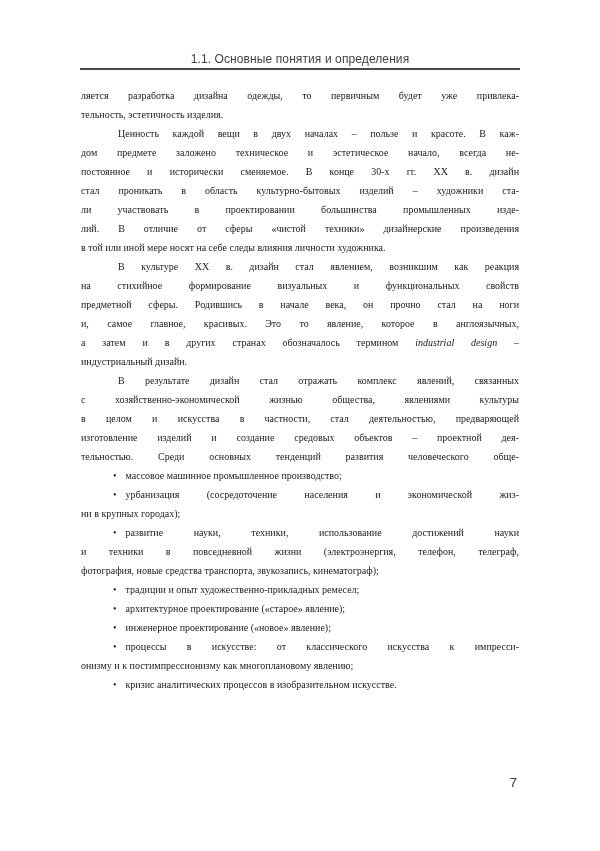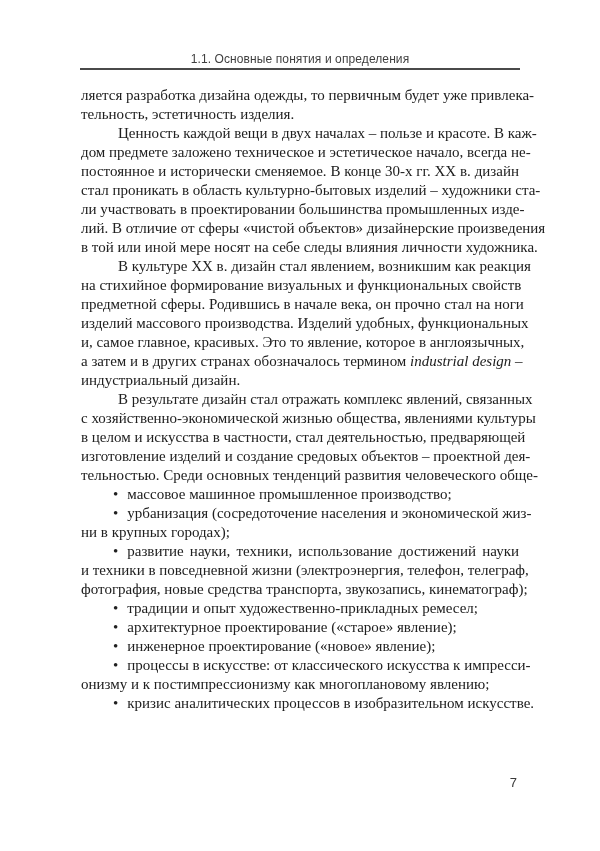--- a/index.html
+++ b/index.html
@@ -35,21 +35,21 @@
     width: 440px;
     height: 0;
     border-top: 2px solid #4a4a4a;
   }
   .text-block {
     position: absolute;
     left: 81px;
     top: 86px;
     width: 438px;
     color: #202020;
-    font-size: 15px;
+    font-size: 10px;
   }
   .line {
     line-height: 19px;
     height: 19px;
     text-align: justify;
     text-align-last: justify;
     white-space: nowrap;
   }
   .line.last {
     text-align-last: left;
@@ -81,26 +81,25 @@
   <div class="head-rule"></div>
 
   <div class="text-block">
       <div class="line"><span>ляется разработка дизайна одежды, то первичным будет уже привлека-</span></div>
       <div class="line last"><span>тельность, эстетичность изделия.</span></div>
       <div class="line indent"><span>Ценность каждой вещи в двух началах – пользе и красоте. В каж-</span></div>
       <div class="line"><span>дом предмете заложено техническое и эстетическое начало, всегда не-</span></div>
       <div class="line"><span>постоянное и исторически сменяемое. В конце 30-х гг. XX в. дизайн</span></div>
       <div class="line"><span>стал проникать в область культурно-бытовых изделий – художники ста-</span></div>
       <div class="line"><span>ли участвовать в проектировании большинства промышленных изде-</span></div>
-      <div class="line"><span>лий. В отличие от сферы «чистой объектов» дизайнерские произведения</span></div>
+      <div class="line"><span>лий. В отличие от сферы «чистой техники» дизайнерские произведения</span></div>
       <div class="line last"><span>в той или иной мере носят на себе следы влияния личности художника.</span></div>
       <div class="line indent"><span>В культуре XX в. дизайн стал явлением, возникшим как реакция</span></div>
       <div class="line"><span>на стихийное формирование визуальных и функциональных свойств</span></div>
       <div class="line"><span>предметной сферы. Родившись в начале века, он прочно стал на ноги</span></div>
-      <div class="line"><span>изделий массового производства. Изделий удобных, функциональных</span></div>
       <div class="line"><span>и, самое главное, красивых. Это то явление, которое в англоязычных,</span></div>
       <div class="line"><span>а затем и в других странах обозначалось термином </span><span class="italic">industrial design</span><span> –</span></div>
       <div class="line last"><span>индустриальный дизайн.</span></div>
       <div class="line indent"><span>В результате дизайн стал отражать комплекс явлений, связанных</span></div>
       <div class="line"><span>с хозяйственно-экономической жизнью общества, явлениями культуры</span></div>
       <div class="line"><span>в целом и искусства в частности, стал деятельностью, предваряющей</span></div>
       <div class="line"><span>изготовление изделий и создание средовых объектов – проектной дея-</span></div>
       <div class="line"><span>тельностью. Среди основных тенденций развития человеческого обще-</span></div>
       <div class="line last bullet-line"><span class="bullet">•</span><span>массовое машинное промышленное производство;</span></div>
       <div class="line bullet-line"><span class="bullet">•</span><span>урбанизация (сосредоточение населения и экономической жиз-</span></div>

